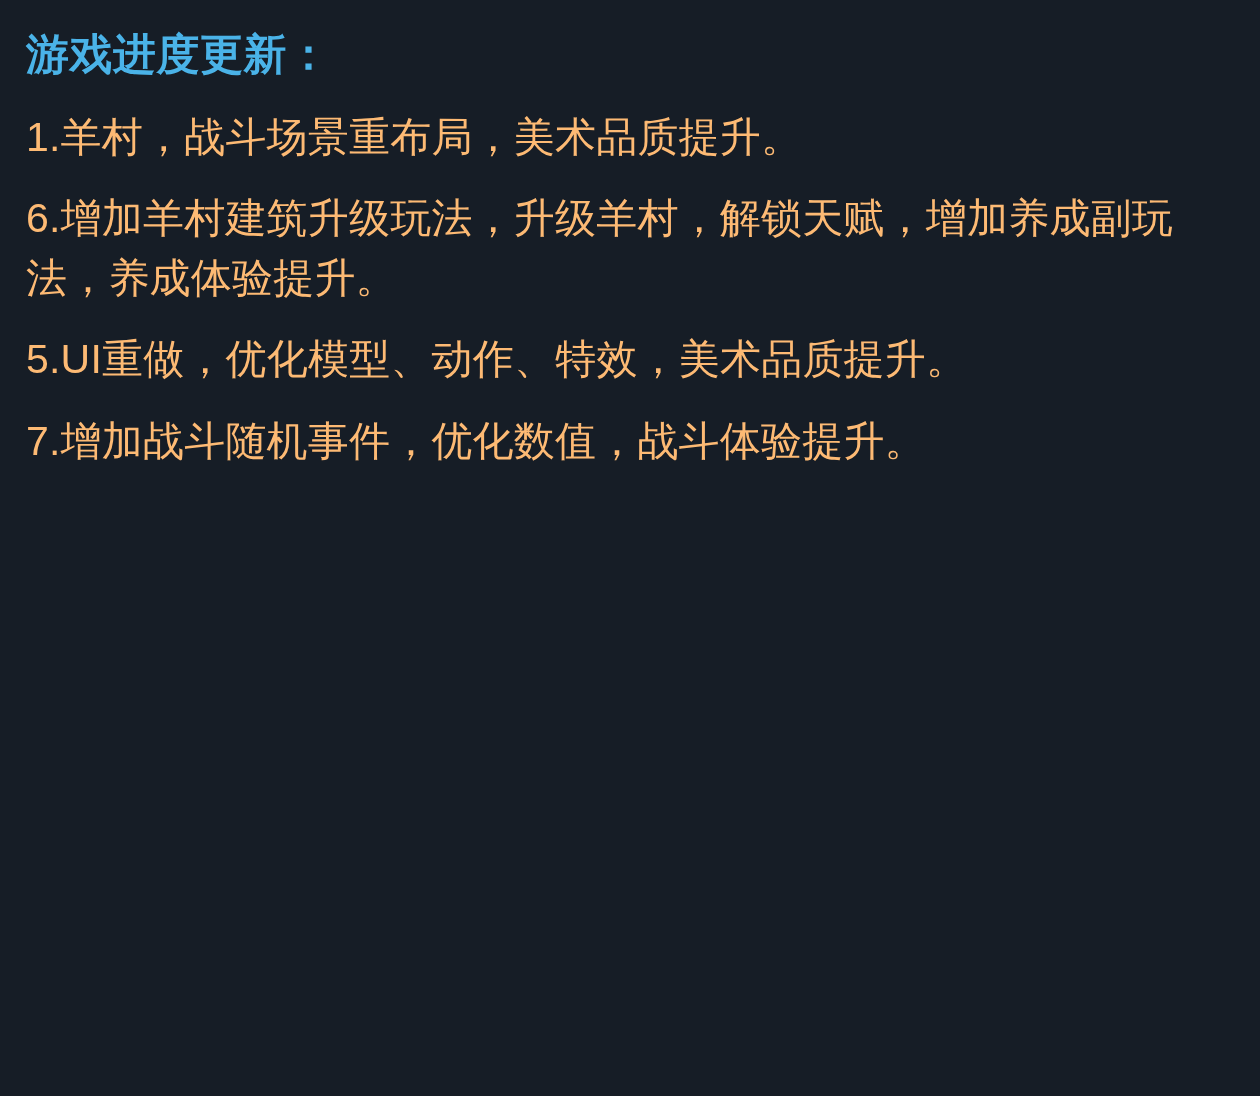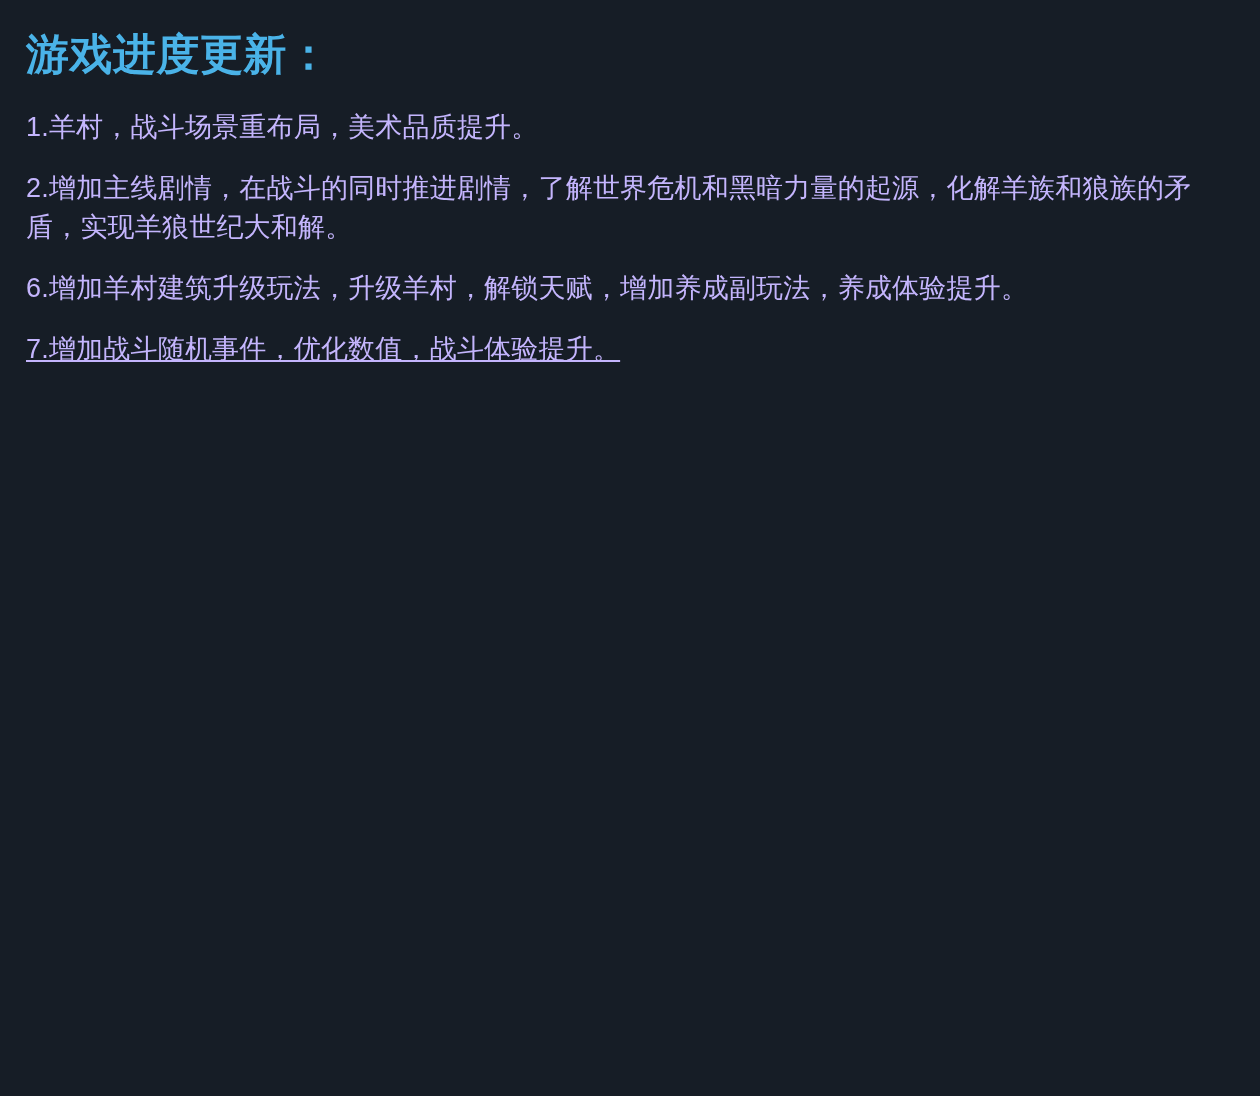--- a/index.html
+++ b/index.html
@@ -27,36 +27,35 @@
     line-height: 1.25;
     letter-spacing: 0.5px;
     margin: 0 0 26px 0;
   }
   .notes-list {
     list-style: none;
     margin: 0;
     padding: 0;
   }
   .note-item {
-    color: #c4b5fd;
-    font-size: 27px;
+    color: #fdba74;
+    font-size: 41px;
     line-height: 1.45;
     margin: 0 0 22px 0;
     letter-spacing: 0.2px;
     word-break: break-word;
   }
   .note-item:last-child {
     margin-bottom: 4px;
-    text-decoration: underline;
   }
 </style>
 </head>
 <body>
 
 <div class="page">
   <h1 class="update-title">游戏进度更新：</h1>
   <ul class="notes-list">
     <li class="note-item">1.羊村，战斗场景重布局，美术品质提升。</li>
-    <li class="note-item">2.增加主线剧情，在战斗的同时推进剧情，了解世界危机和黑暗力量的起源，化解羊族和狼族的矛盾，实现羊狼世纪大和解。</li>
     <li class="note-item">6.增加羊村建筑升级玩法，升级羊村，解锁天赋，增加养成副玩法，养成体验提升。</li>
+    <li class="note-item">5.UI重做，优化模型、动作、特效，美术品质提升。</li>
     <li class="note-item">7.增加战斗随机事件，优化数值，战斗体验提升。</li>
   </ul>
 </div>
 
 </body></html>

